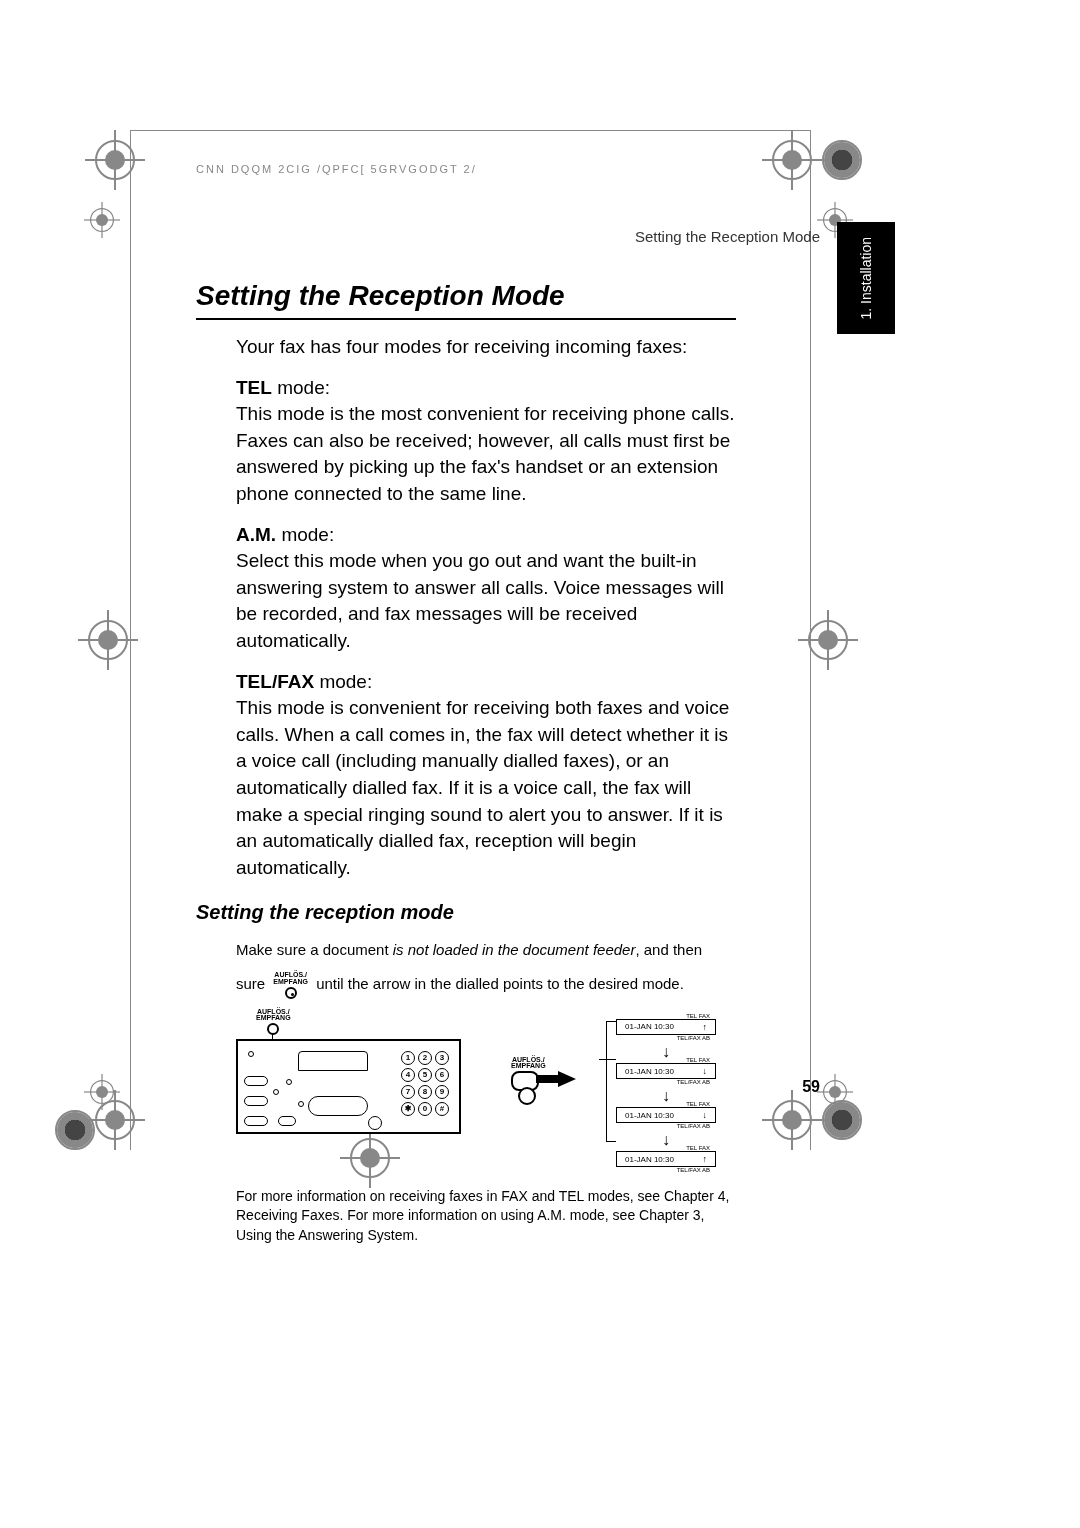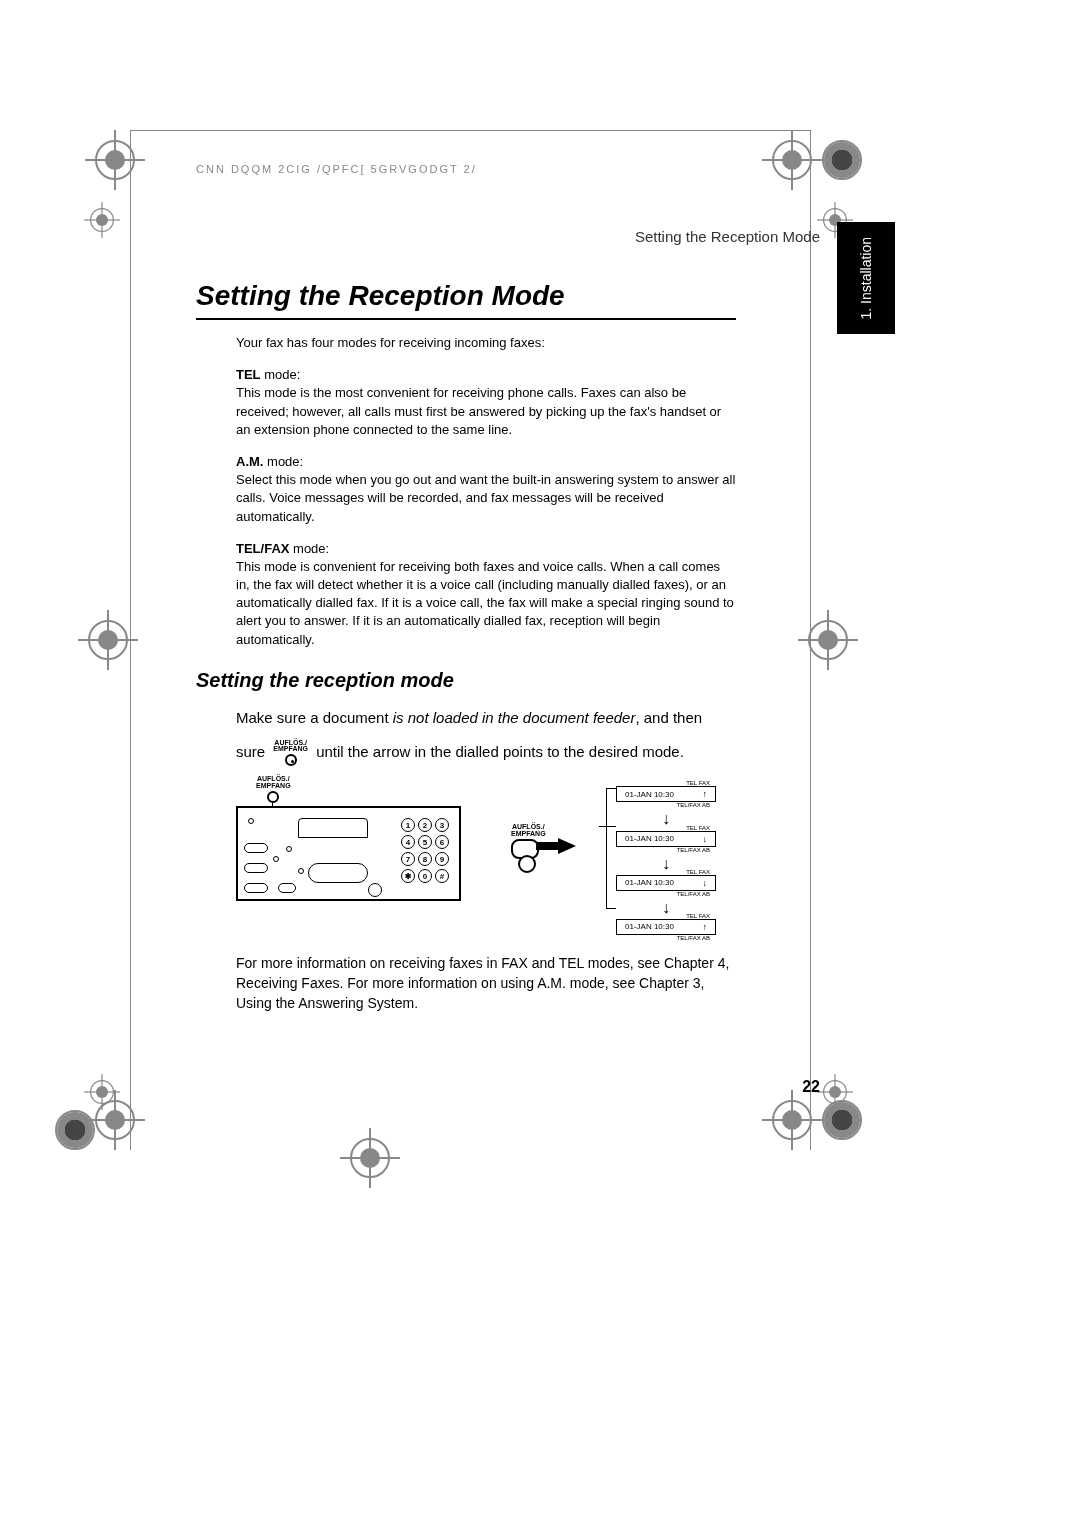--- a/index.html
+++ b/index.html
@@ -140,21 +140,21 @@
       margin-bottom: 6px;
     }
     
     .heading-rule {
       height: 2px;
       background: #000;
       margin-bottom: 14px;
     }
     
     .body-text {
-      font-size: 13px;
+      font-size: 19px;
       line-height: 1.4;
       margin-left: 40px;
       margin-bottom: 14px;
     }
     
     .mode-label {
       font-weight: bold;
     }
     
     .sub-heading {
@@ -657,15 +657,15 @@
           </div>
           <div class="display-bottom-label">TEL/FAX AB</div>
         </div>
       </div>
     </div>
 
     <p class="footer-body">For more information on receiving faxes in FAX and TEL modes, see Chapter 4, Receiving Faxes. For more information on using A.M. mode, see Chapter 3, Using the Answering System.</p>
 
   </div>
 
-  <div class="page-number">22</div>
+  <div class="page-number">59</div>
 
 </div>
 
 </body></html>

